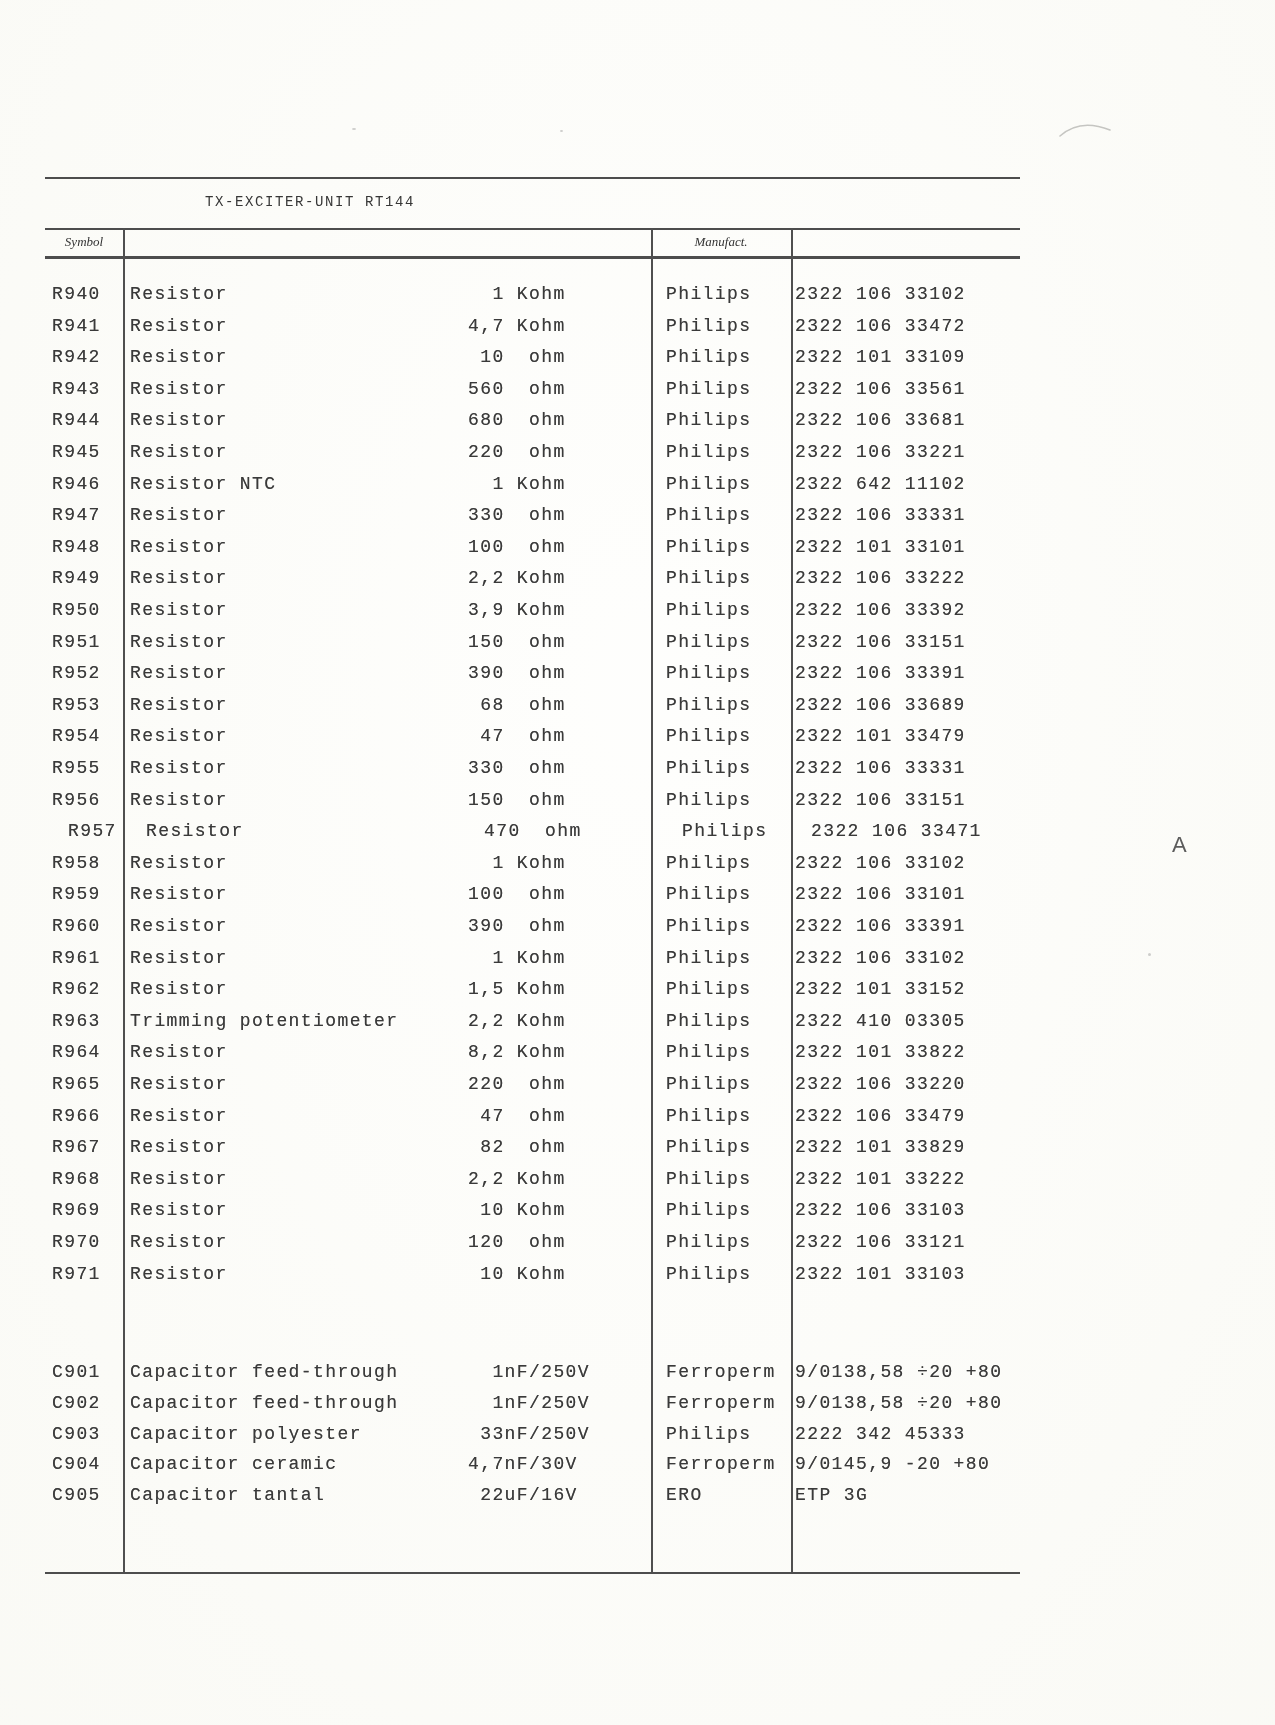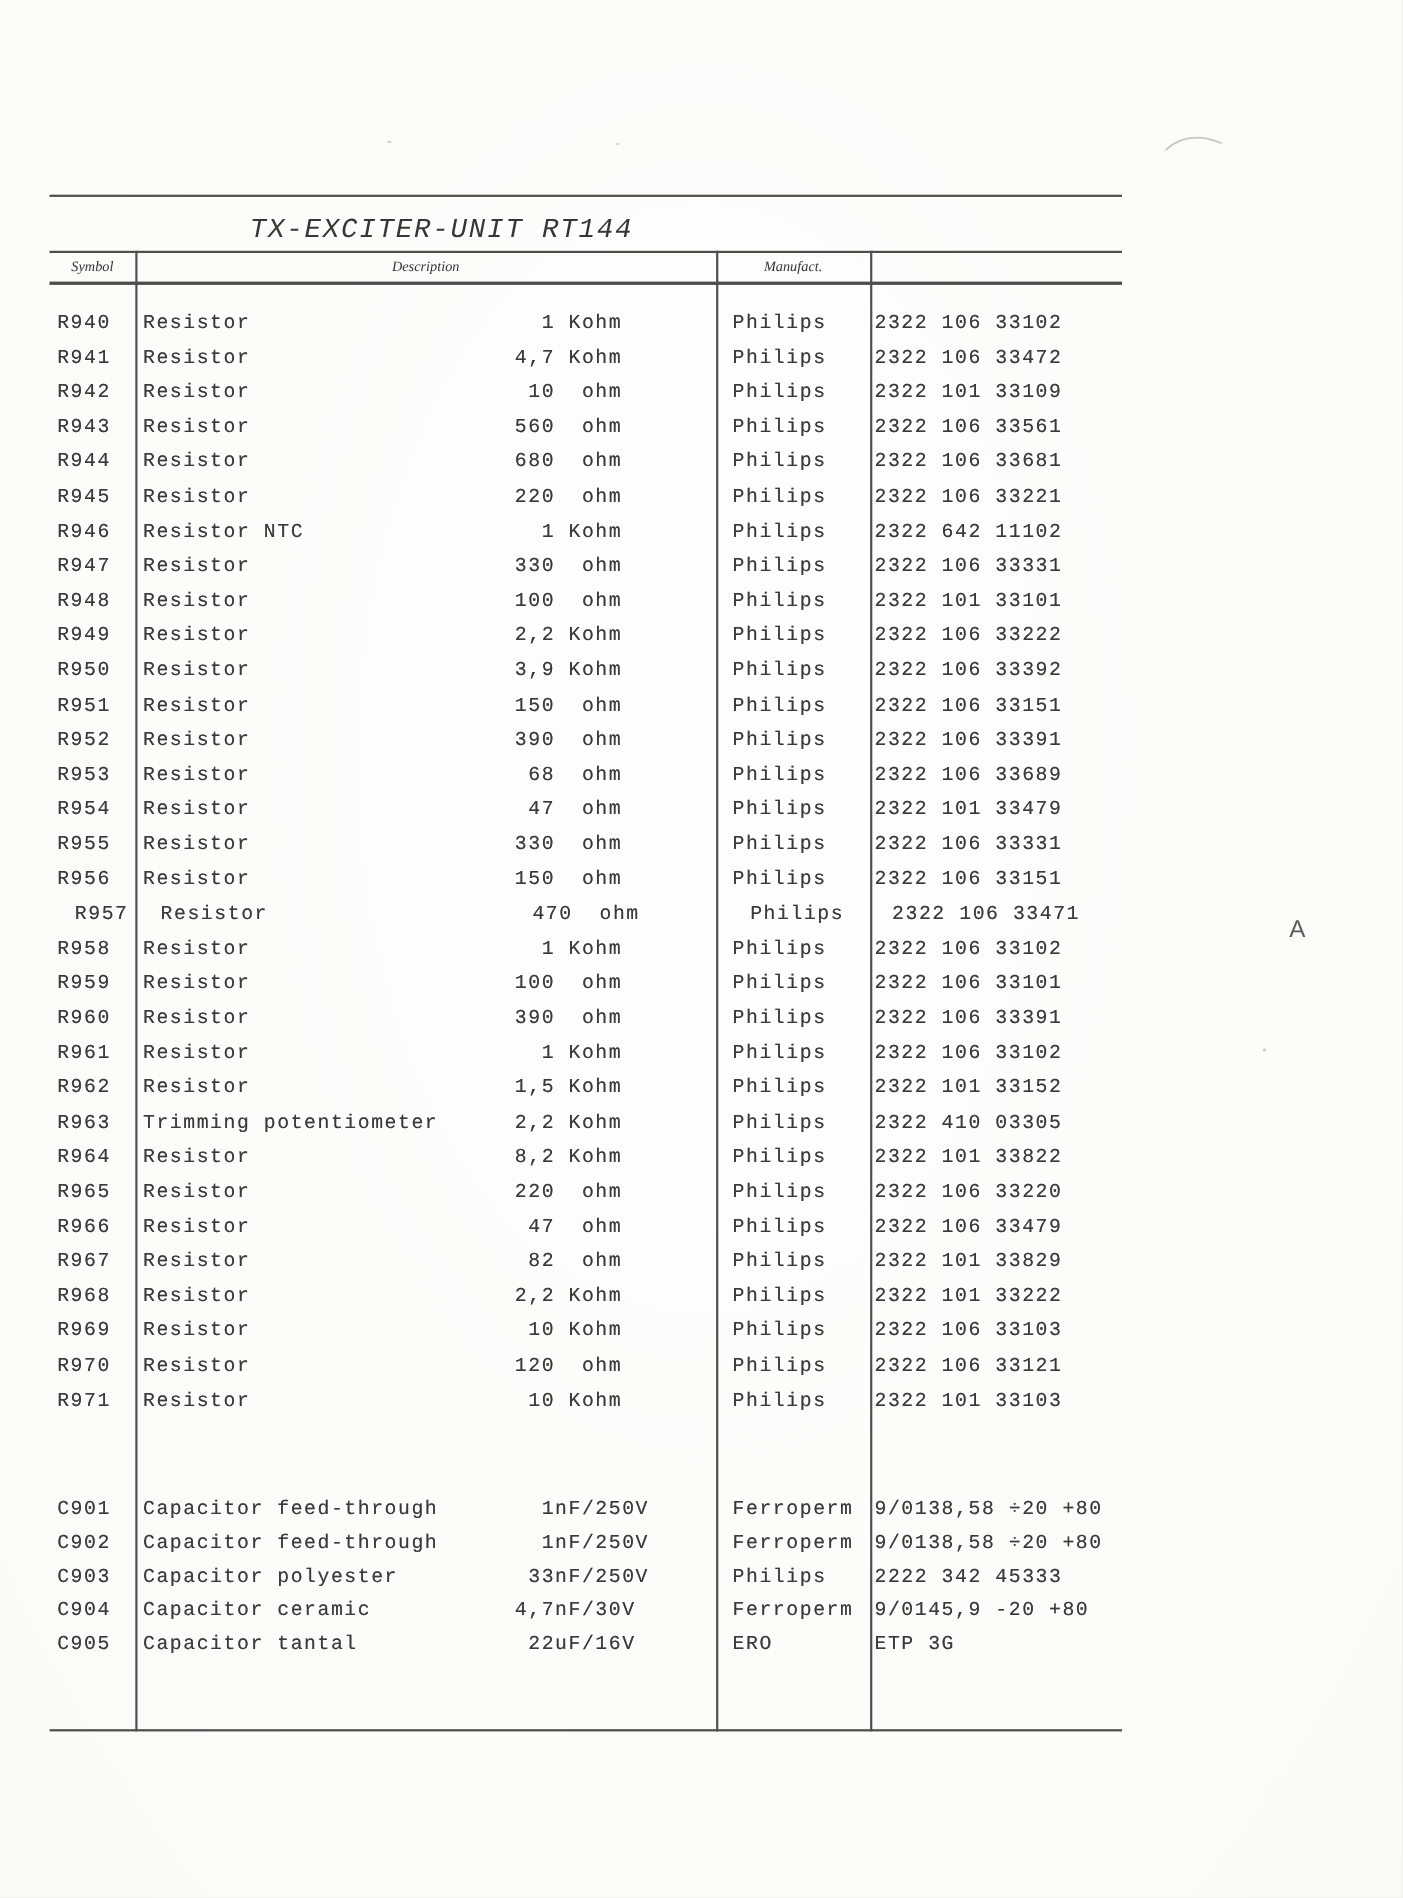--- a/index.html
+++ b/index.html
@@ -10,22 +10,22 @@
     background:#fdfdf9;
     background-image:radial-gradient(ellipse at 50% 40%, rgba(255,255,255,.6) 0%, rgba(244,244,238,.35) 100%);
     overflow:hidden;
     font-family:"Liberation Mono","DejaVu Sans Mono",monospace;
     color:#3a3a3a;
   }
   .hrule{position:absolute;background:#4d4d4d;height:2px;left:45px;width:975px;}
   .hrule.thick{height:3px;}
   .vrule{position:absolute;background:#4f4f4f;width:2px;top:228px;height:1346px;}
   .doc-title{
-    position:absolute;left:227px;top:194px;
-    font-size:25px;letter-spacing:1.6px;white-space:pre;color:#363636;font-style:italic;
+    position:absolute;left:205px;top:194px;
+    font-size:14px;letter-spacing:1.6px;white-space:pre;color:#363636;
   }
   .head-label{
     position:absolute;top:234px;
     font-family:"Liberation Serif","DejaVu Serif",serif;
     font-style:italic;font-size:13px;color:#333;
     text-align:center;
   }
   .row{position:absolute;left:0;top:0;width:1275px;height:30px;}
   .row span{position:absolute;top:0;font-size:18px;letter-spacing:1.4px;white-space:pre;color:#3a3a3a;text-shadow:0 0 .5px rgba(40,40,40,.55);}
   .cell-symbol{left:52px;}
@@ -50,21 +50,20 @@
 
   <svg class="pen-mark" width="64" height="24" viewBox="0 0 64 24">
     <path d="M2,16 Q22,-2 52,10" fill="none" stroke="#9a9a96" stroke-width="1.6" stroke-linecap="round"></path>
   </svg>
 
   <div class="doc-title">TX-EXCITER-UNIT RT144</div>
 
   <div class="hrule" style="top:228px;"></div>
   <div class="hrule thick" style="top:256px;"></div>
   <div class="head-label" style="left:45px;width:78px;">Symbol</div>
-  <div class="head-label" style="left:123px;width:528px;">Description</div>
   <div class="head-label" style="left:651px;width:140px;">Manufact.</div>
   <div class="head-label" style="left:791px;width:229px;"></div>
 
   <div class="vrule" style="left:123px;"></div>
   <div class="vrule" style="left:651px;"></div>
   <div class="vrule" style="left:791px;"></div>
 
   <div id="rows">
       <div class="row" style="top: 284px;">
         <span class="cell-symbol">R940</span>

